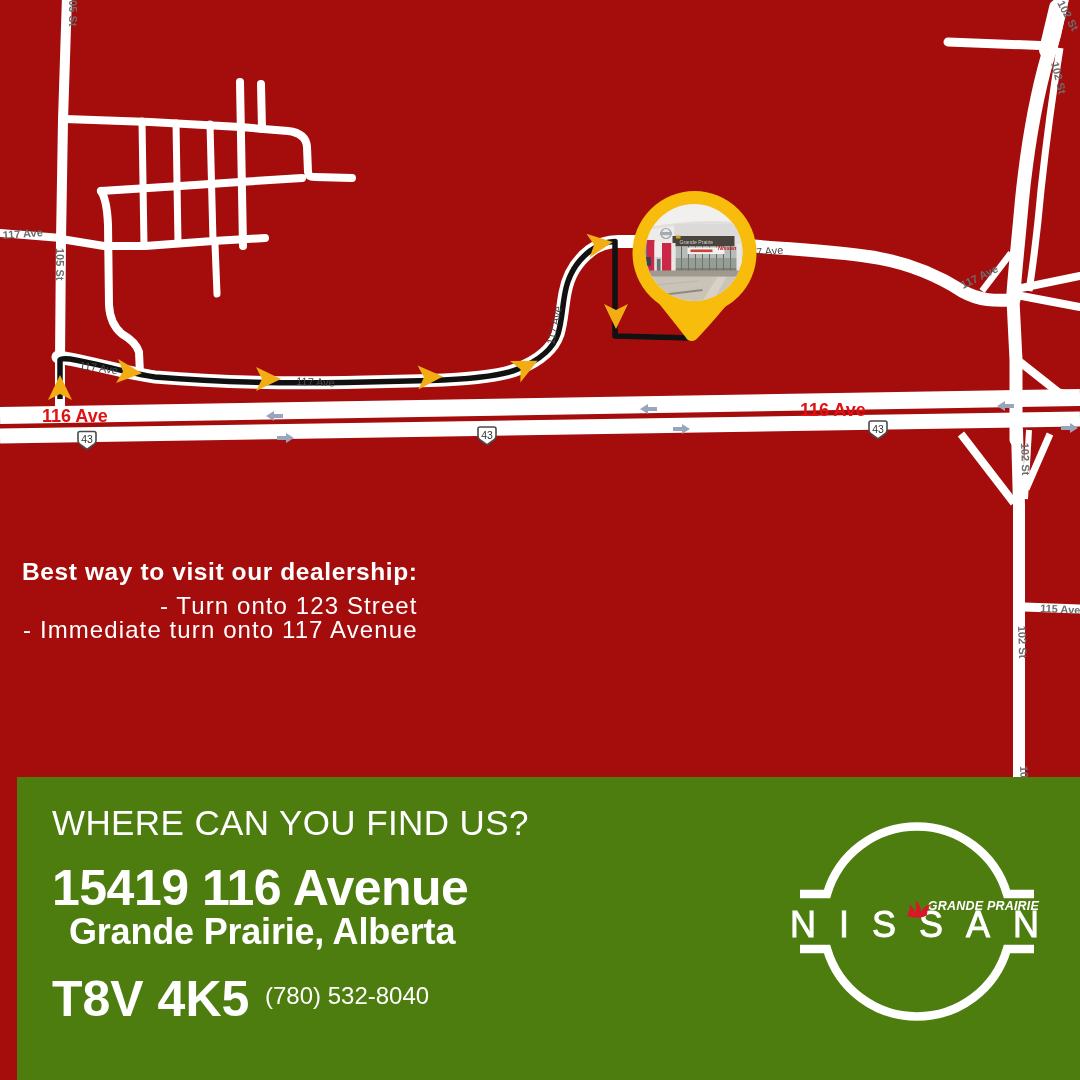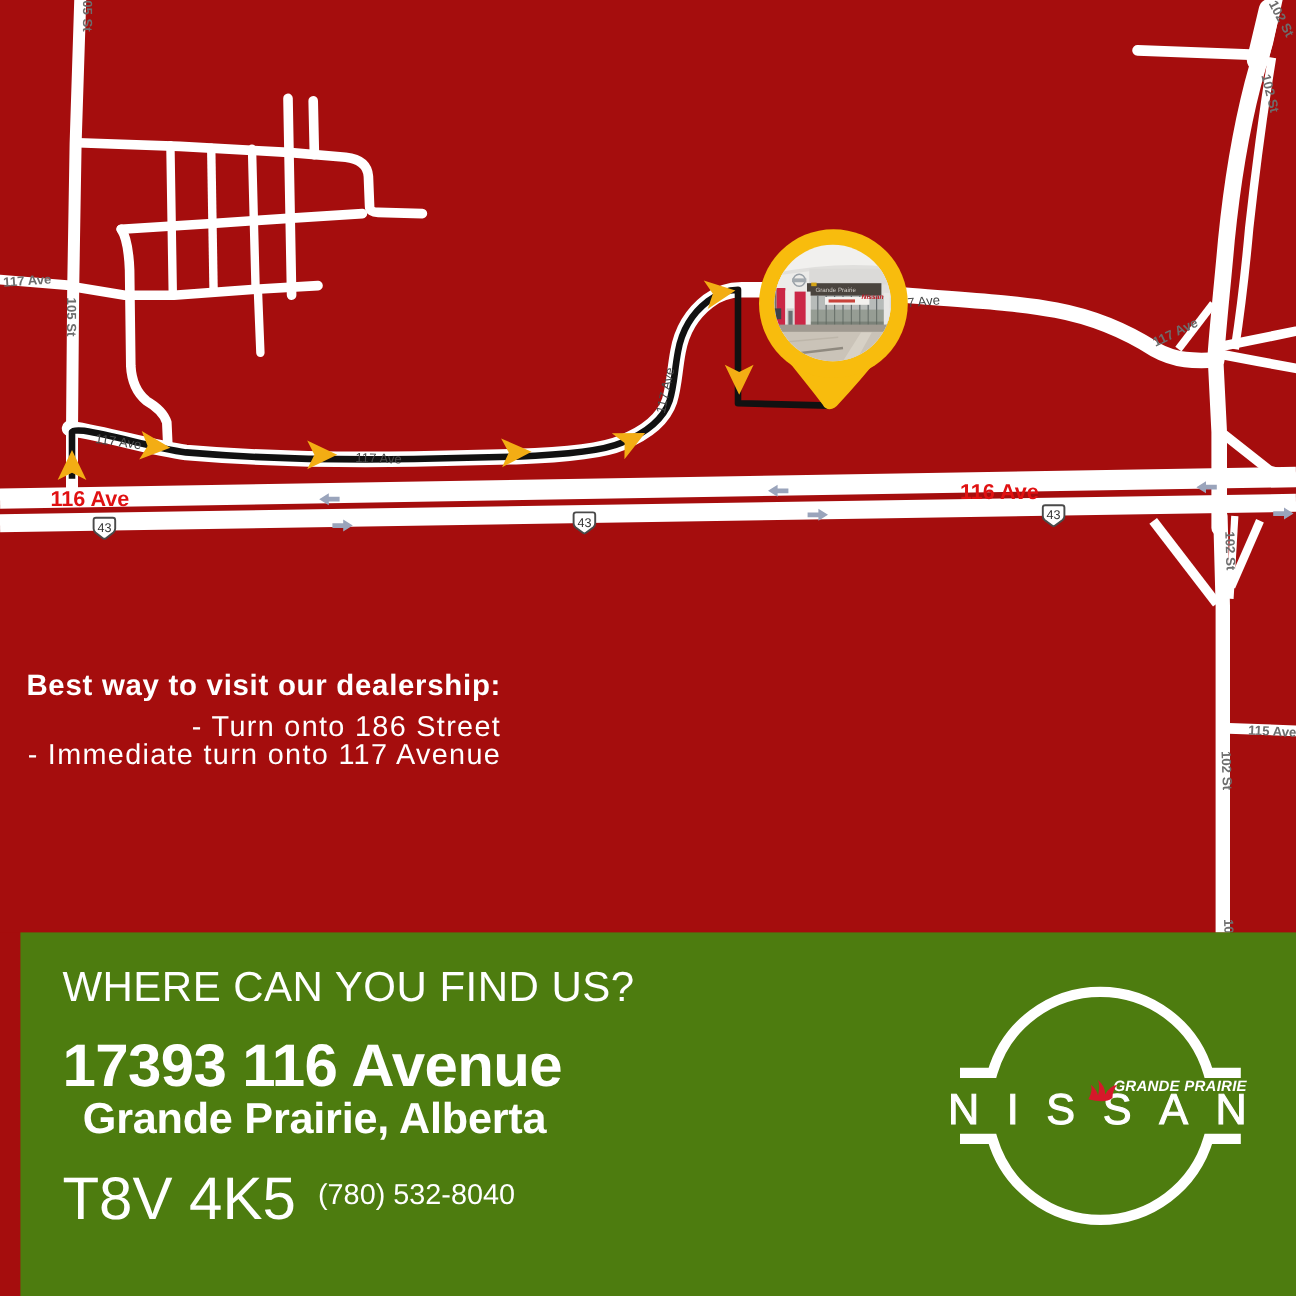--- a/index.html
+++ b/index.html
@@ -5,21 +5,21 @@
   html,body{margin:0;padding:0;background:#000;}
   #page{position:relative;width:1080px;height:1080px;overflow:hidden;background:#a50d0d;font-family:"Liberation Sans",sans-serif;}
   #mapsvg{position:absolute;left:0;top:0;}
   #dirs{position:absolute;left:22px;top:558px;color:#fff;text-align:right;}
   #dirs .h{font-weight:bold;font-size:24.5px;line-height:28px;margin:0 0 8px 0;letter-spacing:0.6px;}
   #dirs .b{font-size:24px;line-height:23.5px;margin:0;letter-spacing:1.1px;}
   #band{position:absolute;left:17px;top:777px;width:1080px;height:303px;background:#4d7c0f;}
   #band .q{position:absolute;left:35px;top:26px;font-size:35px;color:#fff;letter-spacing:0.4px;}
   #band .a1{position:absolute;left:35px;top:82px;font-size:50px;font-weight:bold;color:#fff;letter-spacing:-0.5px;}
   #band .a2{position:absolute;left:35px;top:134px;font-size:36px;font-weight:bold;color:#fff;letter-spacing:-0.2px;margin-left:17px;}
-  #band .a3{position:absolute;left:35px;top:193px;font-size:50px;font-weight:normal;color:#fff;letter-spacing:0px;}
+  #band .a3{position:absolute;left:35px;top:193px;font-size:50px;font-weight:bold;color:#fff;letter-spacing:0px;}
   #band .ph{position:absolute;left:248px;top:205px;font-size:24px;color:#fff;text-align:right;}
 </style>
 </head>
 <body>
 <div id="page">
 <svg id="mapsvg" width="1080" height="777" viewBox="0 0 1080 777">
   <rect x="0" y="0" width="1080" height="777" fill="#a50d0d"></rect>
 
   <g stroke="#ffffff" fill="none" stroke-linecap="round" stroke-linejoin="round">
 
@@ -167,26 +167,26 @@
       <path d="M 645 286 L 700 281" stroke="#bdb6aa" stroke-width="1.2" fill="none"></path>
       <rect x="646.5" y="212" width="2" height="46" fill="#6f6f6f"></rect>
       <rect x="643.5" y="257" width="9" height="9" fill="#3e4347"></rect>
       <rect x="743" y="248" width="9" height="9" fill="#d9d9d7"></rect>
       <path d="M 744 263 q 2.5 -8 5 0 z M 748 263 q 2.5 -7 5 0 z" fill="#51604f"></path>
     </g>
   </g>
 </svg>
 <div id="dirs">
   <p class="h">Best way to visit our dealership:</p>
-  <p class="b">- Turn onto 186 Street</p>
+  <p class="b">- Turn onto 123 Street</p>
   <p class="b">- Immediate turn onto 117 Avenue</p>
 </div>
 <div id="band">
   <div class="q">WHERE CAN YOU FIND US?</div>
-  <div class="a1">17393 116 Avenue</div>
+  <div class="a1">15419 116 Avenue</div>
   <div class="a2">Grande Prairie, Alberta</div>
   <div class="a3">T8V 4K5</div>
   <div class="ph">(780) 532-8040</div>
   <svg width="300" height="260" viewBox="0 0 300 260" style="position:absolute;left:760px;top:23px;">
 
     <g stroke="#ffffff" stroke-width="8.5" fill="none">
       <path d="M 23 94 L 50 94 A 93.75 93.75 0 0 1 230 94 L 257 94"></path>
       <path d="M 23 149 L 50 149 A 93.75 93.75 0 0 0 230 149 L 257 149"></path>
     </g>
     <text x="149" y="137" text-anchor="middle" font-size="36" fill="#fff" stroke="#fff" stroke-width="0.9" letter-spacing="23">NISSAN</text>

